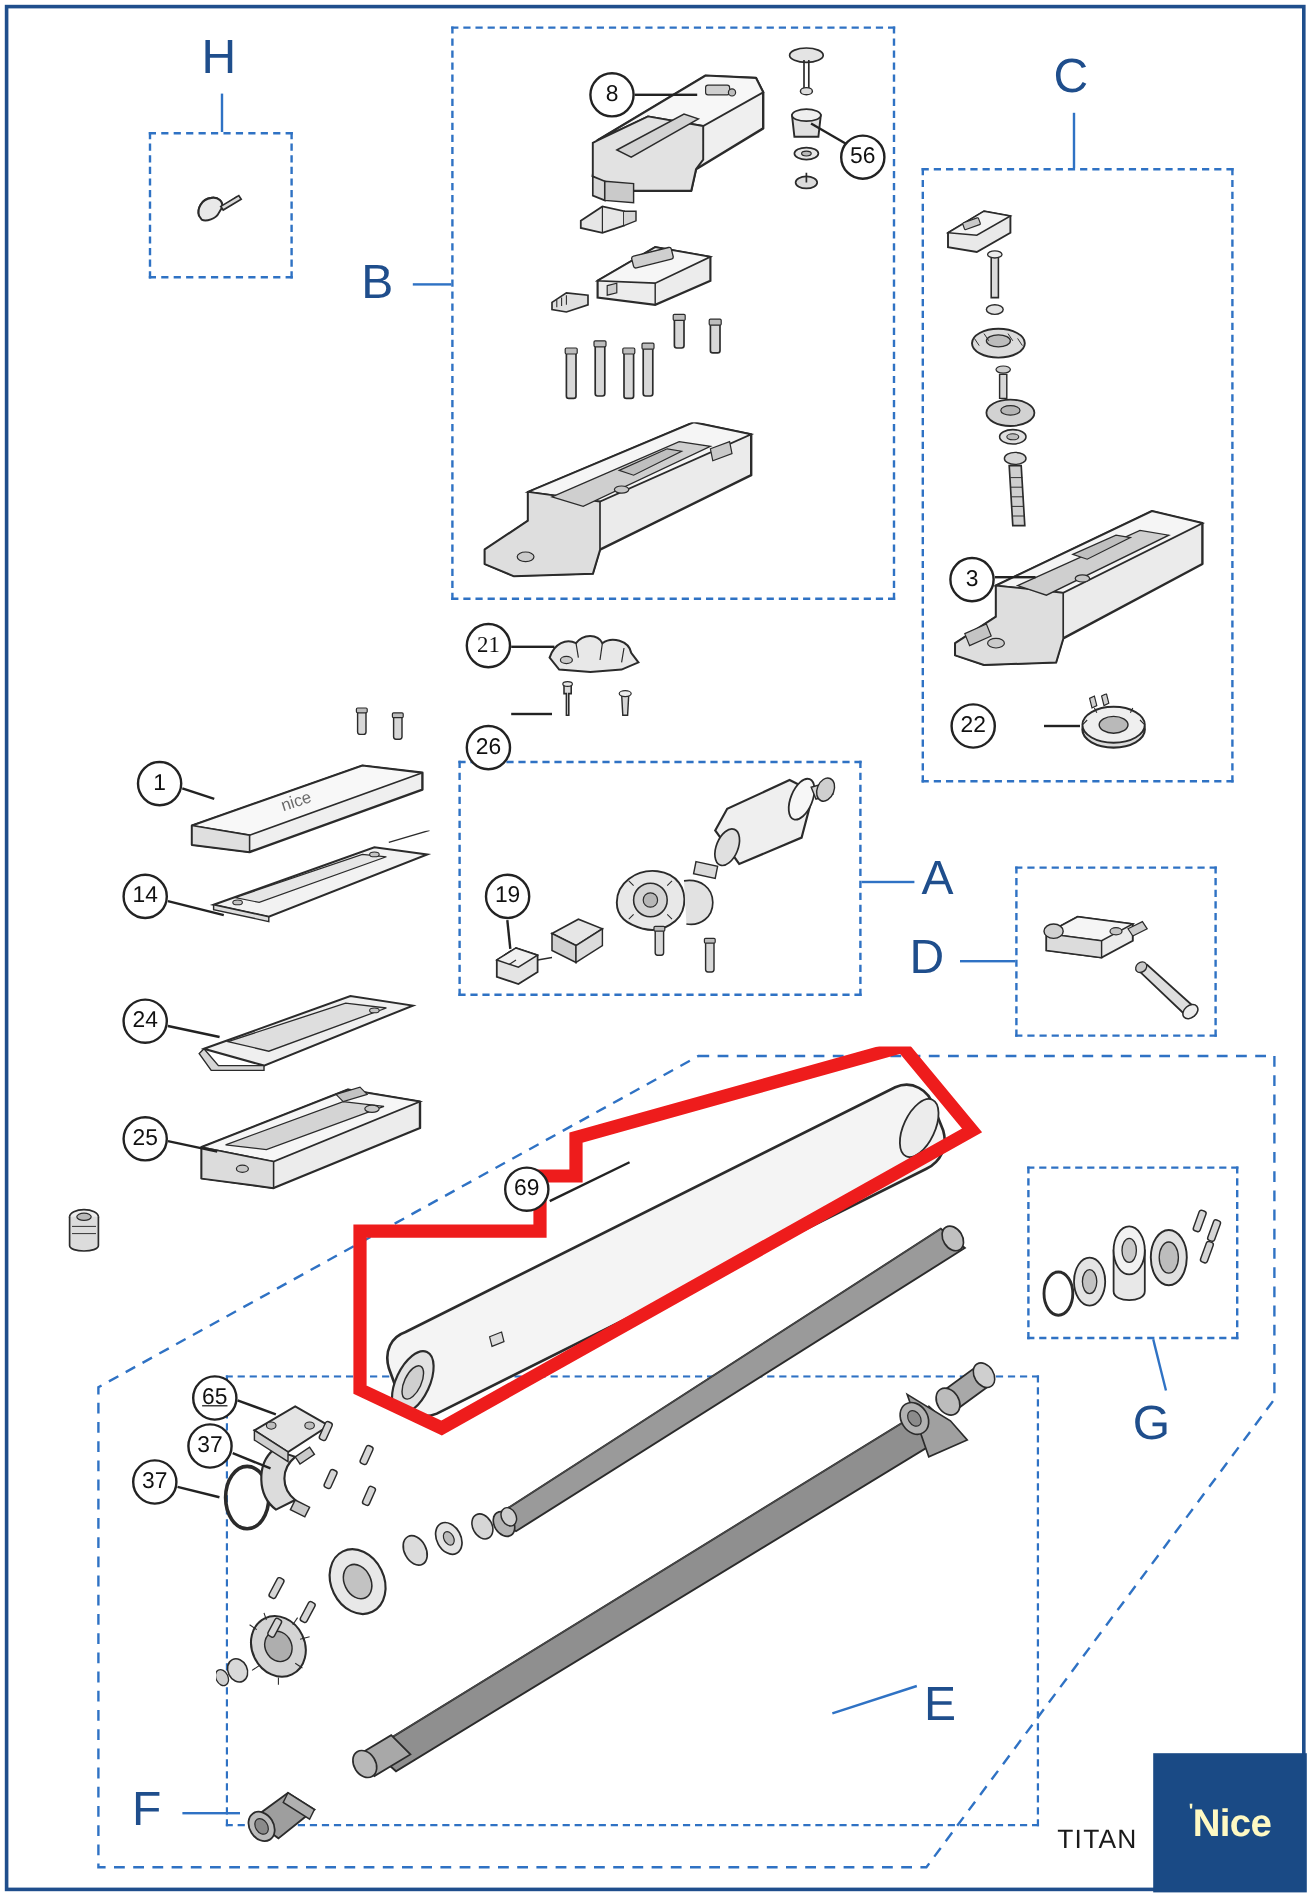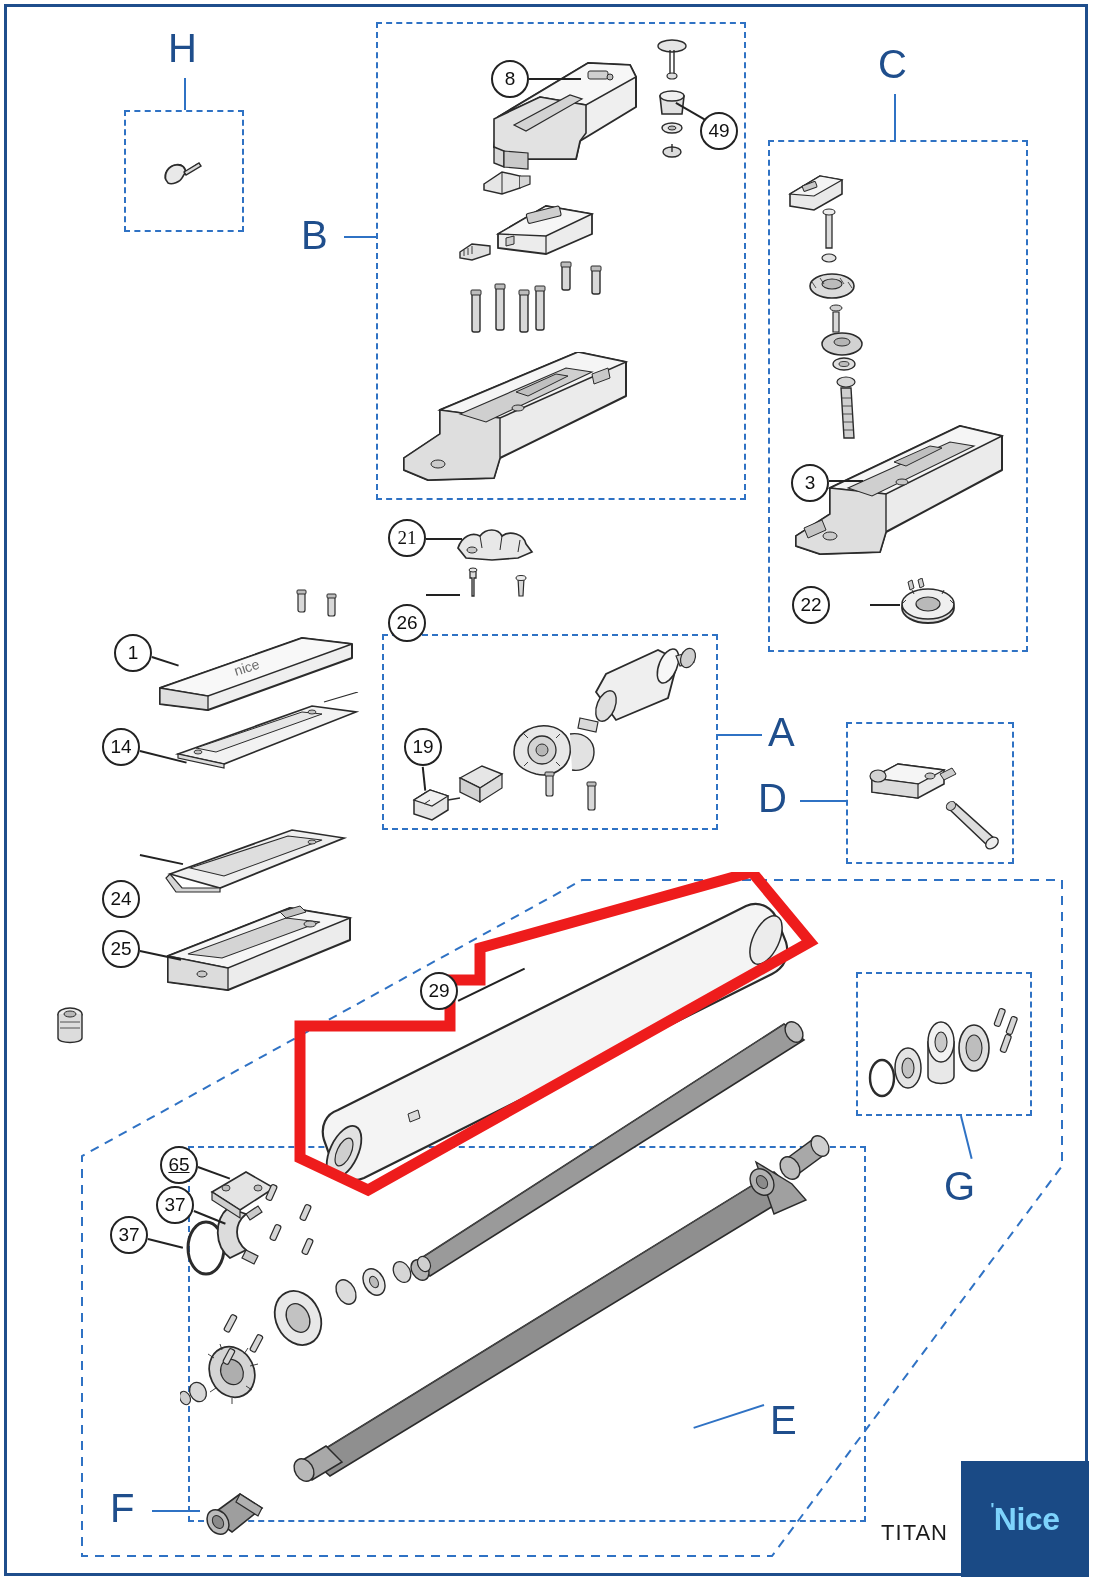--- a/index.html
+++ b/index.html
@@ -97,21 +97,21 @@
     bottom: 7px;
     width: 128px;
     height: 116px;
     background: #1a4a85;
     display: flex;
     align-items: center;
     justify-content: center;
     box-sizing: border-box;
   }
   #brand-text {
-    color: #7dd3fc;
+    color: #fef9c3;
     font-size: 32px;
     font-weight: 700;
     letter-spacing: -0.5px;
   }
   #brand-text .tick { font-size: 16px; vertical-align: top; }
   #model-text {
     position: absolute;
     right: 148px;
     bottom: 38px;
     color: #1a1a1a;
@@ -222,21 +222,21 @@
       <path d="M64 62 L170 16 L196 20 L90 70 Z" fill="#cfcfcf" stroke="#2b2b2b" stroke-width="1.1"></path>
       <path d="M120 40 L160 22 L172 24 L132 44 Z" fill="#bfbfbf" stroke="#2b2b2b" stroke-width="1"></path>
       <ellipse cx="42" cy="112" rx="7" ry="4" fill="#cbcbcb" stroke="#2b2b2b" stroke-width="1"></ellipse>
       <ellipse cx="122" cy="56" rx="6" ry="3" fill="#c6c6c6" stroke="#2b2b2b" stroke-width="1"></ellipse>
       <path d="M196 22 L212 16 L214 26 L198 32 Z" fill="#c9c9c9" stroke="#2b2b2b" stroke-width="1"></path>
     </svg>
   </div>
 
   <div class="callout lbl" style="left:491px; top:60px;">8</div>
   <div class="callout-line" style="left:529px; top:78px; width:52px;"></div>
-  <div class="callout lbl" style="left:700px; top:112px;">49</div>
+  <div class="callout lbl" style="left:700px; top:112px;">56</div>
   <div class="callout-line" style="left:676px; top:102px; width:34px; transform:rotate(30deg);"></div>
 
   <div class="group-box" style="left:768px; top:140px; width:260px; height:512px;"></div>
   <div class="group-label lbl" style="left:878px; top:44px;">C</div>
   <div class="leader v" style="left:894px; top:94px; width:2px; height:46px;"></div>
 
   <div class="part" style="left:780px; top:166px;">
     <svg width="120" height="300" viewBox="0 0 120 300">
       <path d="M10 28 L40 10 L62 14 L62 28 L34 44 L10 40 Z" fill="#e9e9e9" stroke="#2b2b2b" stroke-width="1.6"></path>
       <path d="M40 10 L62 14 L34 30 L10 28 Z" fill="#f4f4f4" stroke="#2b2b2b" stroke-width="1.2"></path>
@@ -340,21 +340,21 @@
   <div class="callout-line" style="left:140px; top:750px; width:48px; transform:rotate(14deg);"></div>
 
   <div class="part" style="left:162px; top:820px;">
     <svg width="190" height="80" viewBox="0 0 190 80">
       <path d="M8 54 L130 10 L182 18 L58 68 Z" fill="#efefef" stroke="#2b2b2b" stroke-width="1.7"></path>
       <path d="M28 48 L126 16 L160 20 L62 56 Z" fill="#dedede" stroke="#2b2b2b" stroke-width="1.1"></path>
       <path d="M8 54 L20 68 L58 68 L58 72 L14 72 L4 58 Z" fill="#d6d6d6" stroke="#2b2b2b" stroke-width="1.2"></path>
       <ellipse cx="150" cy="22" rx="4" ry="2" fill="#c4c4c4" stroke="#2b2b2b" stroke-width="0.9"></ellipse>
     </svg>
   </div>
-  <div class="callout lbl" style="left:102px; top:832px;margin-top:48px;">24</div>
+  <div class="callout lbl" style="left:102px; top:832px;">24</div>
   <div class="callout-line" style="left:140px; top:854px; width:44px; transform:rotate(12deg);"></div>
 
   <div class="part" style="left:160px; top:898px;">
     <svg width="200" height="110" viewBox="0 0 200 110">
       <path d="M8 58 L130 10 L190 20 L190 42 L68 92 L8 84 Z" fill="#ececec" stroke="#2b2b2b" stroke-width="2" stroke-linejoin="round"></path>
       <path d="M8 58 L130 10 L190 20 L68 70 Z" fill="#f6f6f6" stroke="#2b2b2b" stroke-width="1.4"></path>
       <path d="M68 70 L68 92 L8 84 L8 58 Z" fill="#dcdcdc" stroke="#2b2b2b" stroke-width="1.3"></path>
       <path d="M28 56 L126 20 L160 24 L62 60 Z" fill="#d4d4d4" stroke="#2b2b2b" stroke-width="1.1"></path>
       <ellipse cx="42" cy="76" rx="5" ry="3" fill="#c7c7c7" stroke="#2b2b2b" stroke-width="1"></ellipse>
       <ellipse cx="150" cy="26" rx="6" ry="3" fill="#c7c7c7" stroke="#2b2b2b" stroke-width="1"></ellipse>
@@ -506,21 +506,21 @@
       <ellipse cx="44" cy="262" rx="7" ry="15" transform="rotate(25 44 262)" fill="#cfcfcf" stroke="#2b2b2b" stroke-width="1.2"></ellipse>
       <ellipse cx="466" cy="50" rx="13" ry="26" transform="rotate(25 466 50)" fill="#ececec" stroke="#2b2b2b" stroke-width="1.5"></ellipse>
       <path d="M108 224 L118 220 L120 228 L110 232 Z" fill="#dcdcdc" stroke="#2b2b2b" stroke-width="1"></path>
     </svg>
   </div>
 
   <svg id="highlight" width="530" height="330" viewBox="0 0 530 330">
     <polygon points="190,108 190,76 462,0 520,70 78,318 10,286 10,154 160,154 160,108" fill="none" stroke="#ee1c1c" stroke-width="11" stroke-linejoin="miter"></polygon>
   </svg>
 
-  <div class="callout lbl" style="left:420px; top:972px; z-index:30;">29</div>
+  <div class="callout lbl" style="left:420px; top:972px; z-index:30;">69</div>
   <div class="callout-line" style="left:458px; top:1000px; width:74px; transform:rotate(-26deg); z-index:30;"></div>
 
   <div class="part" style="left:390px; top:1014px;">
     <svg width="430" height="270" viewBox="0 0 430 270">
       <path d="M22 250 L394 10 L414 26 L40 262 Z" fill="#9a9a9a" stroke="#2b2b2b" stroke-width="1.6"></path>
       <path d="M22 250 L394 10" stroke="#4a4a4a" stroke-width="1"></path>
       <ellipse cx="30" cy="256" rx="8" ry="11" transform="rotate(-32 30 256)" fill="#b4b4b4" stroke="#2b2b2b" stroke-width="1.4"></ellipse>
       <ellipse cx="404" cy="18" rx="8" ry="11" transform="rotate(-32 404 18)" fill="#c0c0c0" stroke="#2b2b2b" stroke-width="1.4"></ellipse>
     </svg>
   </div>

